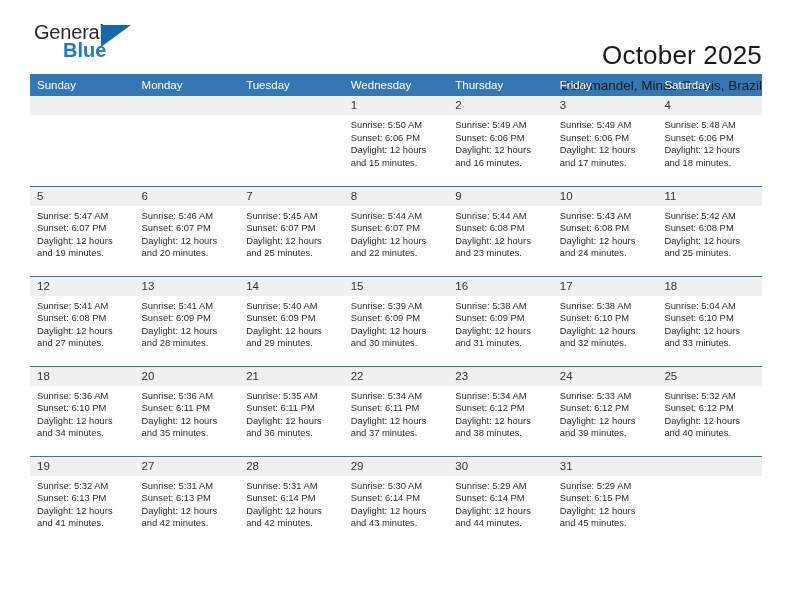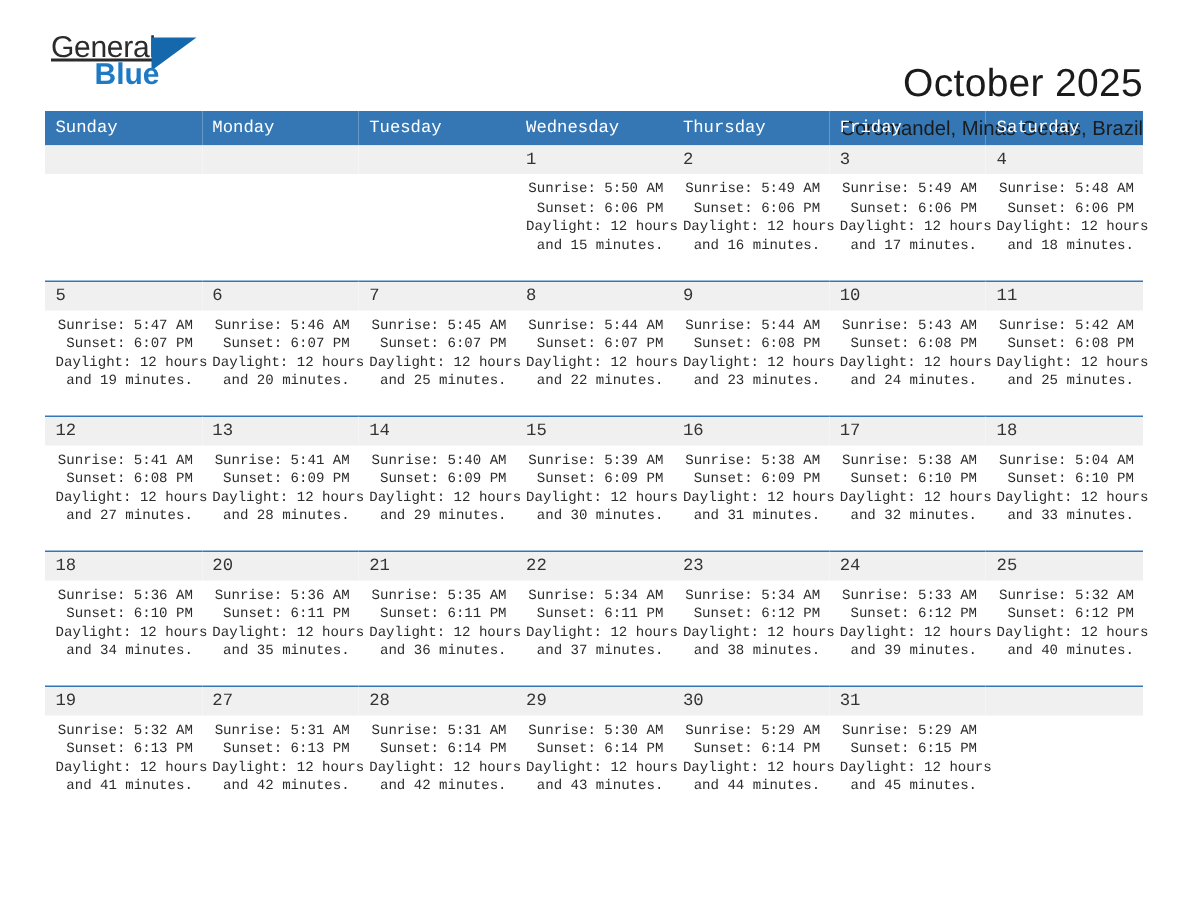--- a/index.html
+++ b/index.html
@@ -31,21 +31,20 @@
   }
   .logo-general {
     font-size: 20px;
     color: #2b2b2b;
     letter-spacing: -0.2px;
     line-height: 20px;
     position: absolute;
     left: 4px;
     top: 0px;
     font-weight: 400;
-    text-decoration: underline;
   }
   .logo-blue {
     font-size: 20px;
     color: #1f7ac4;
     line-height: 20px;
     position: absolute;
     left: 33px;
     top: 18px;
     font-weight: 700;
   }
@@ -75,21 +74,20 @@
     font-weight: 400;
     color: #1b1b1b;
     line-height: 18px;
     margin-top: 7px;
   }
   
   .cal {
     width: 732px;
     border-collapse: collapse;
     table-layout: fixed;
-    font-family: Liberation Mono, monospace;
   }
   .cal th {
     background: #3577b5;
     color: #ffffff;
     font-size: 11.5px;
     font-weight: 400;
     text-align: left;
     padding: 5px 0 5px 7px;
     height: 21px;
     border: none;
@@ -110,21 +108,20 @@
     padding: 3px 0 3px 7px;
     height: 19px;
     line-height: 13px;
   }
   .daynum.filled { background: #f0f0f0; }
   .info {
     padding: 4px 6px 0 7px;
     font-size: 9.4px;
     line-height: 12.6px;
     color: #2c2c2c;
-    text-align: right;
   }
   .info div { white-space: nowrap; }
   td.empty .daynum { background: #f0f0f0; }
 </style>
 </head>
 <body>
 
 <div class="page">
 
   <div class="topbar">

